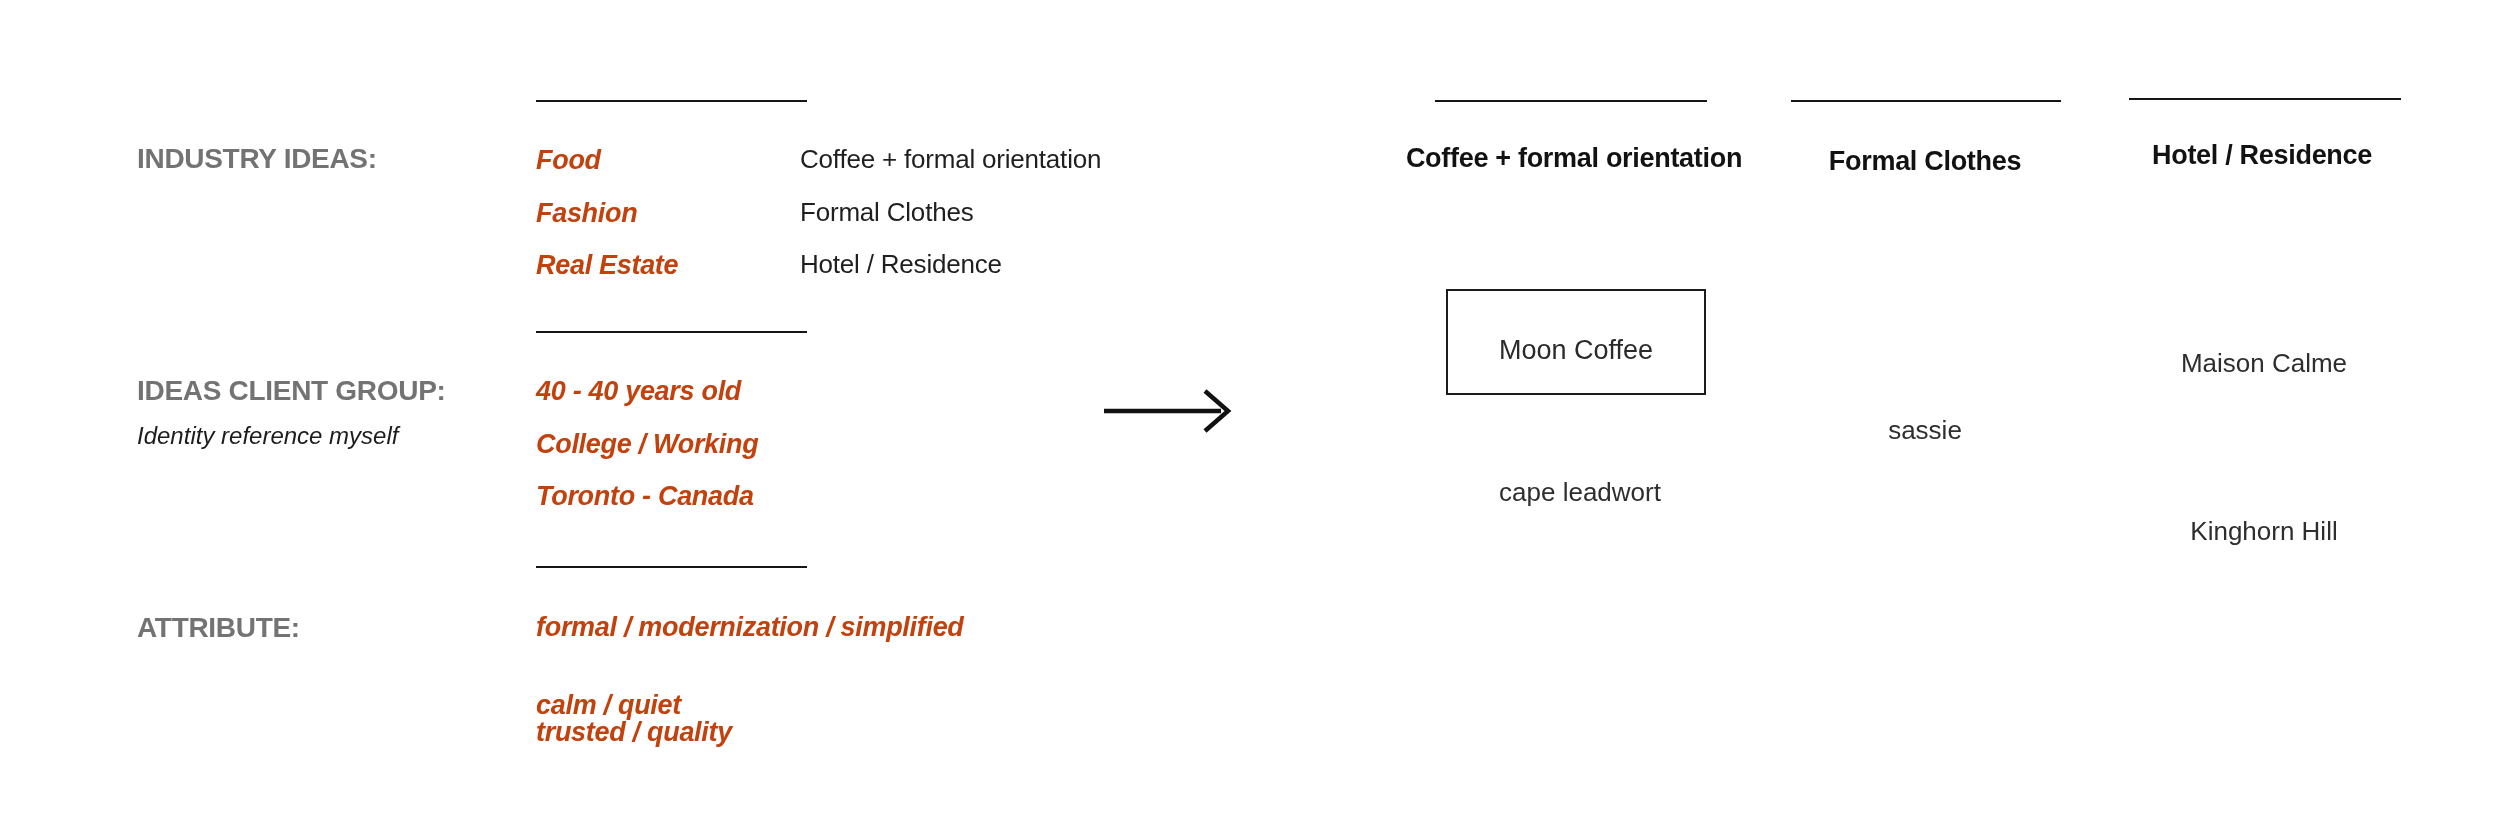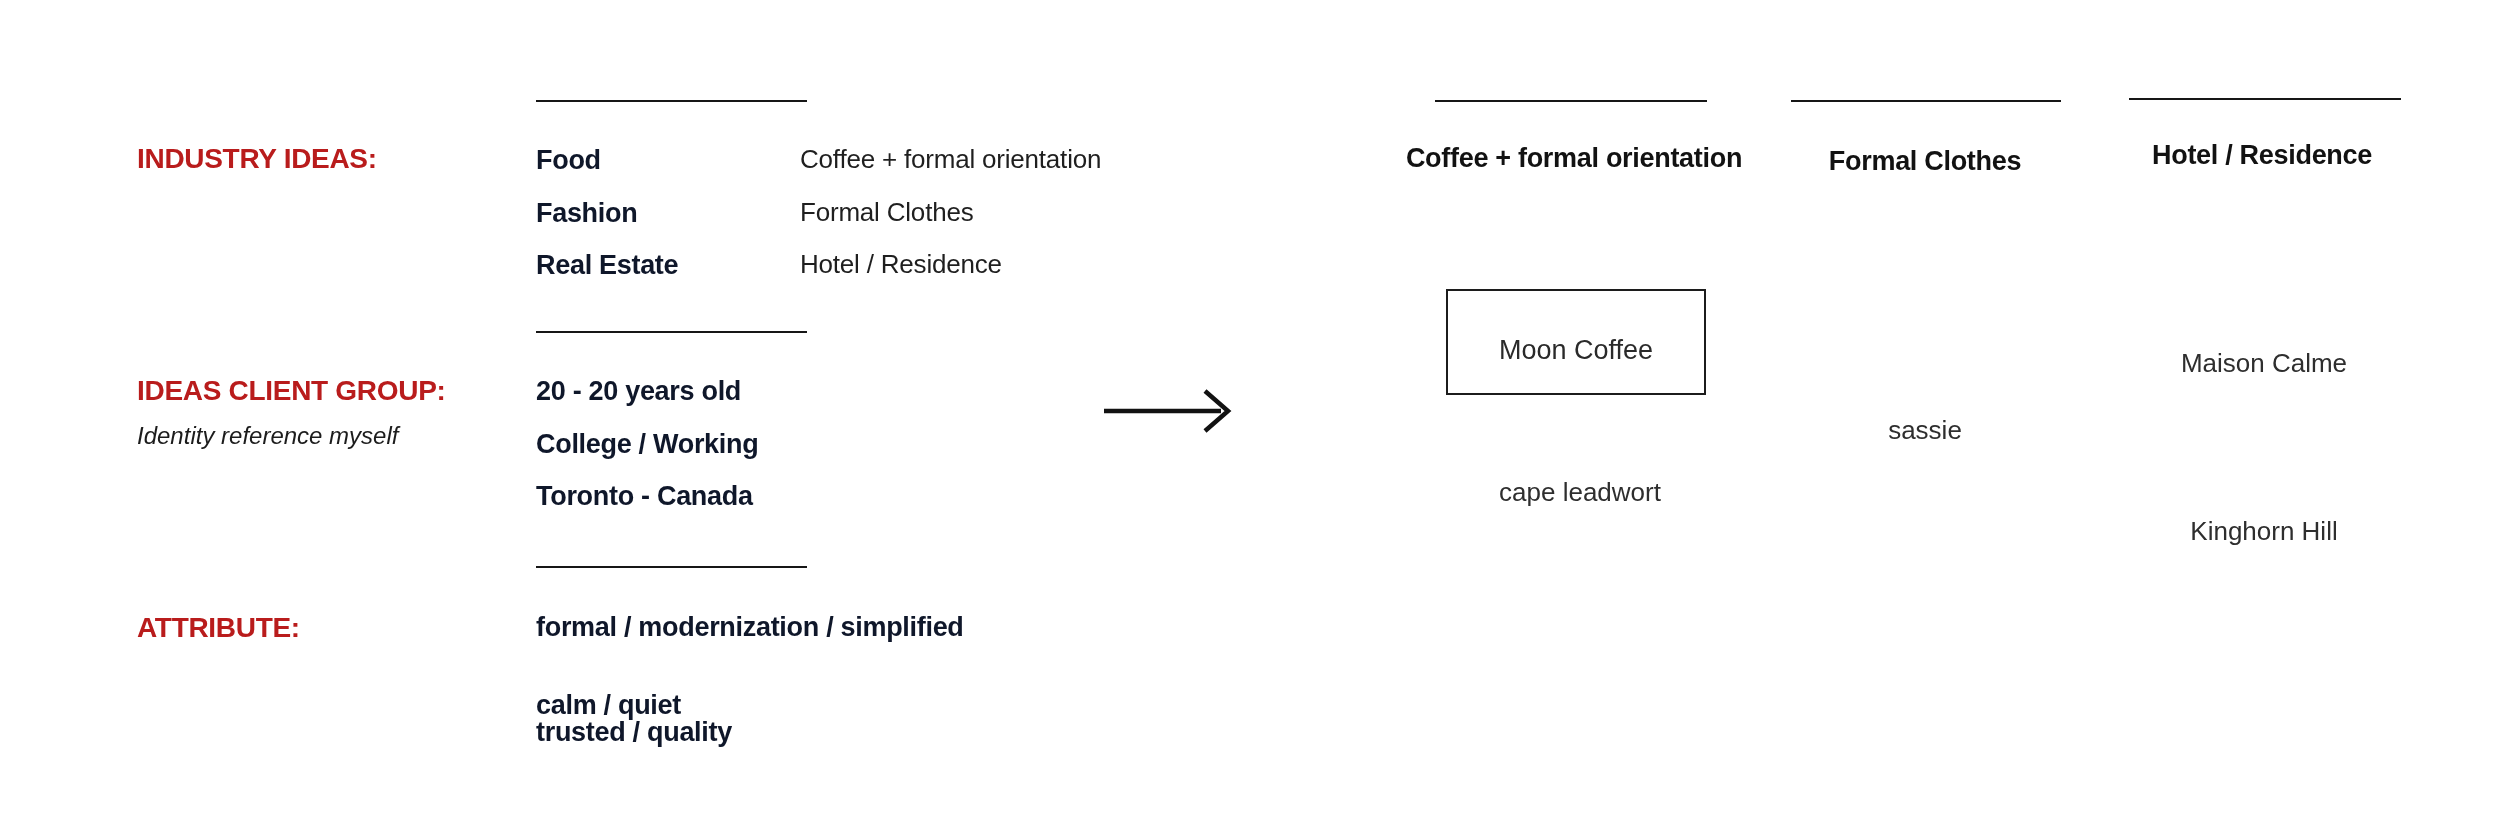--- a/index.html
+++ b/index.html
@@ -16,37 +16,38 @@
     overflow: hidden;
     color: #121212;
   }
   .abs { position: absolute; }
 
   .section-label {
     font-weight: 700;
     font-size: 28px;
     line-height: 1.15;
     letter-spacing: -0.3px;
-    color: #b91c1c;
+    color: #737373;
     white-space: nowrap;
   }
   .section-note {
     font-style: italic;
     font-weight: 400;
     font-size: 24px;
     color: #1c1c1c;
     white-space: nowrap;
   }
   .bold-item {
     font-weight: 700;
     font-size: 27px;
     line-height: 1.15;
     letter-spacing: -0.3px;
-    color: #0f172a;
+    color: #c2410c;
     white-space: nowrap;
+    font-style: italic;
   }
   .reg-item {
     font-weight: 400;
     font-size: 26px;
     line-height: 1.15;
     letter-spacing: -0.2px;
     color: #1f1f1f;
     white-space: nowrap;
   }
   .hline {
@@ -102,21 +103,21 @@
   <div class="abs section-label" style="left:137px; top:612px;">ATTRIBUTE:</div>
 
   <div class="abs hline" style="left:536px; top:100px; width:271px;"></div>
 
   <div class="abs bold-item" style="left:536px; top:145px;">Food</div>
   <div class="abs bold-item" style="left:536px; top:198px;">Fashion</div>
   <div class="abs bold-item" style="left:536px; top:250px;">Real Estate</div>
 
   <div class="abs hline" style="left:536px; top:331px; width:271px;"></div>
 
-  <div class="abs bold-item" style="left:536px; top:376px;">20 - 20 years old</div>
+  <div class="abs bold-item" style="left:536px; top:376px;">40 - 40 years old</div>
   <div class="abs bold-item" style="left:536px; top:429px;">College / Working</div>
   <div class="abs bold-item" style="left:536px; top:481px;">Toronto - Canada</div>
 
   <div class="abs hline" style="left:536px; top:566px; width:271px;"></div>
 
   <div class="abs bold-item" style="left:536px; top:612px;">formal / modernization / simplified</div>
   <div class="abs bold-item" style="left:536px; top:690px;">calm / quiet</div>
   <div class="abs bold-item" style="left:536px; top:717px;">trusted / quality</div>
 
   <div class="abs reg-item" style="left:800px; top:145px;">Coffee + formal orientation</div>

